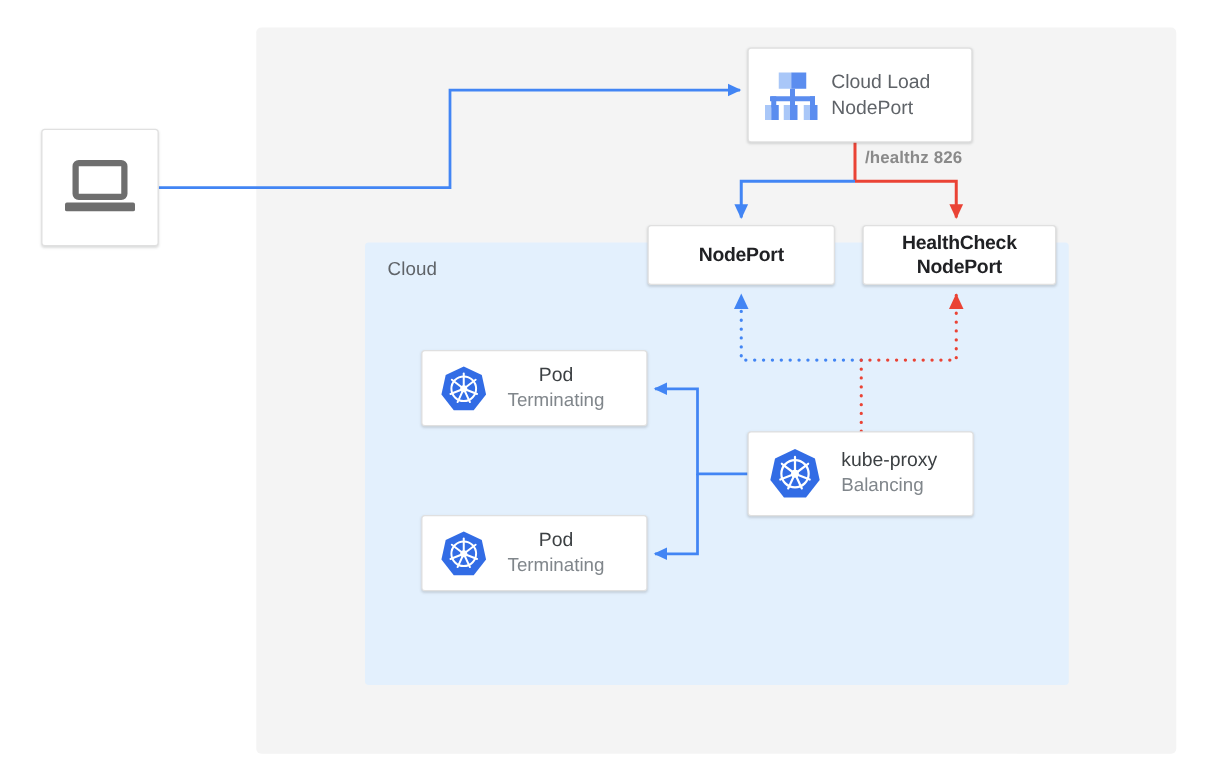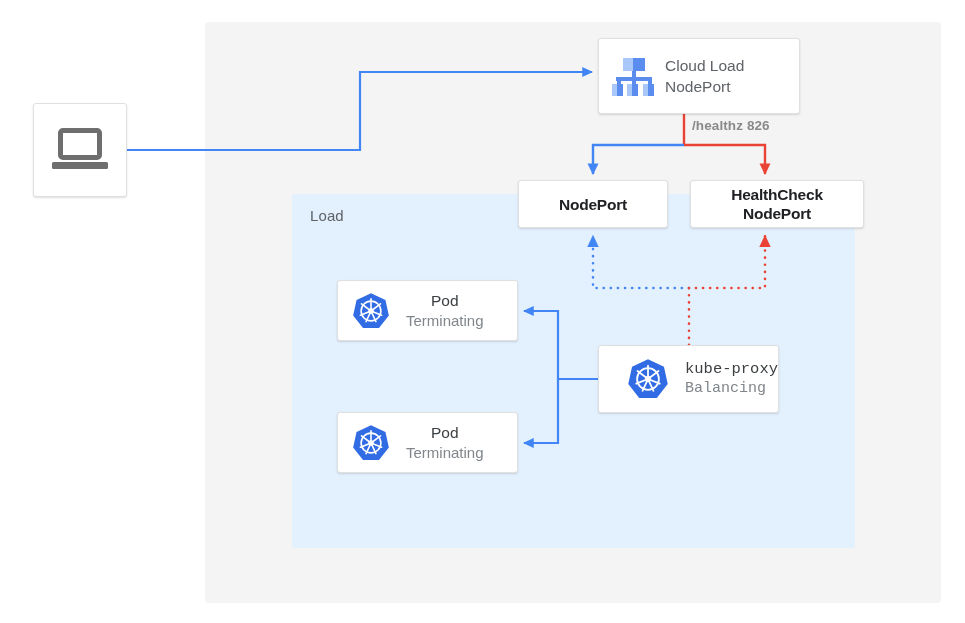--- a/index.html
+++ b/index.html
@@ -101,21 +101,21 @@
     top: 34px;
     width: 56px;
     height: 7px;
     background: #6e6e6e;
     border-radius: 1.5px;
   }
   
   #clb-box {
     left: 598px;
     top: 38px;
-    width: 202px;
+    width: 180px;
     height: 76px;
     padding-left: 12px;
     align-items: center;
   }
   .clb-icon {
     width: 46px;
     height: 40px;
     position: relative;
     flex: 0 0 auto;
     margin-right: 8px;
@@ -146,36 +146,36 @@
   #nodeport-box {
     left: 518px;
     top: 180px;
     width: 150px;
     height: 48px;
     justify-content: center;
   }
   #hc-nodeport-box {
     left: 690px;
     top: 180px;
-    width: 174px;
+    width: 155px;
     height: 48px;
     justify-content: center;
   }
   .port-label {
     font-size: 15.5px;
     font-weight: bold;
     color: #202124;
     text-align: center;
     line-height: 19px;
     letter-spacing: -0.2px;
   }
   
   #pod-1 { left: 337px; top: 280px; width: 181px; height: 61px; padding-left: 14px; }
   #pod-2 { left: 337px; top: 412px; width: 181px; height: 61px; padding-left: 14px; }
-  #kube-proxy-box { left: 598px; top: 345px; width: 181px; height: 68px; padding-left: 28px; font-family: Liberation Mono, monospace; }
+  #kube-proxy-box { left: 598px; top: 345px; width: 181px; height: 68px; padding-left: 16px; }
   .k8s-icon { flex: 0 0 auto; margin-right: 16px; }
   
   .healthz-label {
     position: absolute;
     left: 692px;
     top: 118px;
     font-size: 13.5px;
     font-weight: bold;
     color: #8a8a8a;
     letter-spacing: 0.1px;
@@ -189,21 +189,21 @@
     pointer-events: none;
   }
 </style>
 </head>
 <body>
 
 <div id="canvas">
 
   <div class="outer-panel"></div>
   <div class="nodes-panel"></div>
-  <div class="nodes-label">Load</div>
+  <div class="nodes-label">Cloud</div>
 
   <svg class="edges" viewBox="0 0 965 623">
     <defs>
       <marker id="arrow-blue" viewBox="0 0 10 10" refX="8.5" refY="5" markerWidth="5.2" markerHeight="5.2" orient="auto-start-reverse">
         <path d="M 0 0.6 L 9.4 5 L 0 9.4 z" fill="#4285f4"></path>
       </marker>
       <marker id="arrow-red" viewBox="0 0 10 10" refX="8.5" refY="5" markerWidth="5.2" markerHeight="5.2" orient="auto-start-reverse">
         <path d="M 0 0.6 L 9.4 5 L 0 9.4 z" fill="#ea4335"></path>
       </marker>
     </defs>

